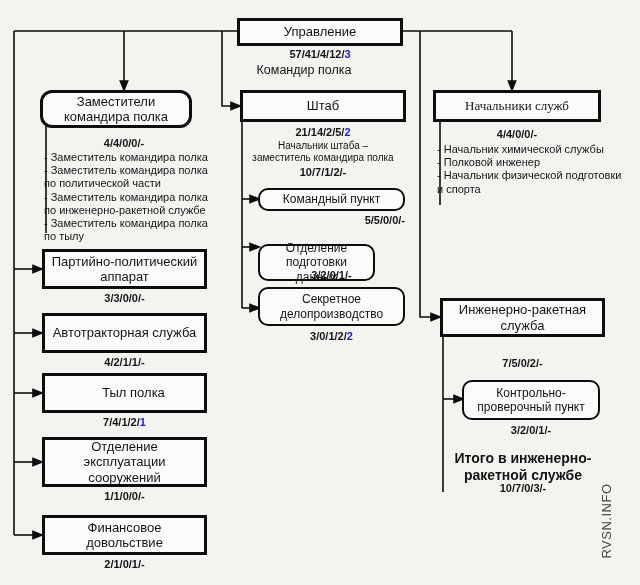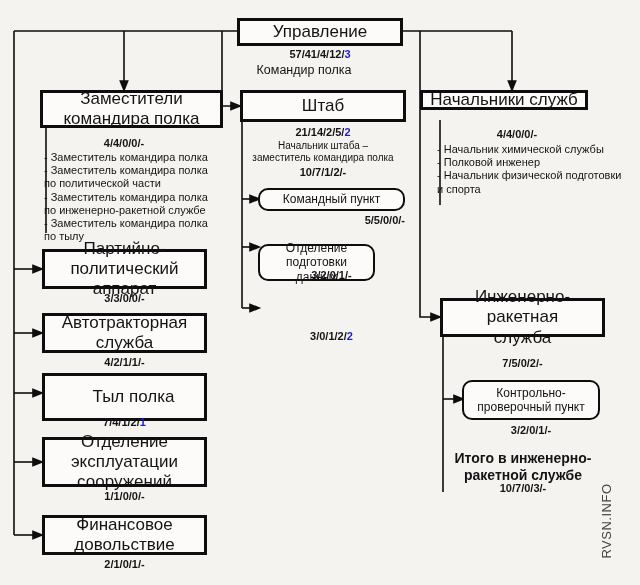--- a/index.html
+++ b/index.html
@@ -5,21 +5,21 @@
   html,body{margin:0;padding:0;background:#e8e8e8;}
   .stage{
     position:relative;width:640px;height:585px;background:#f4f3f0;
     font-family:"Liberation Sans","DejaVu Sans",sans-serif;color:#141414;
     overflow:hidden;
   }
   .wires{position:absolute;left:0;top:0;z-index:1;}
   .node{
     position:absolute;z-index:2;background:#fcfbf9;border:3px solid #0d0d0d;
     display:flex;align-items:center;justify-content:center;text-align:center;
-    font-size:17px;line-height:1.18;box-sizing:border-box;
+    font-size:13px;line-height:1.18;box-sizing:border-box;
   }
   .node .t{white-space:pre-line;}
   .node.sub{border-width:2.5px;font-size:12px;border-radius:10px;}
   .num{
     position:absolute;z-index:2;font-weight:bold;font-size:11px;
     text-align:center;white-space:nowrap;
   }
   .blue{color:#1c1cc8;}
   .rolenote{
     position:absolute;z-index:2;font-size:10px;line-height:1.2;text-align:center;
@@ -74,21 +74,21 @@
   </svg>
 
   <div class="node" style="left:237px;top:18px;width:166px;height:28px;">
     <span class="t">Управление</span>
   </div>
   <div class="num" style="left:237px;top:48px;width:166px;">
     <span>57/41/4/12/</span><span class="blue">3</span>
   </div>
   <div class="rolenote" style="left:221px;top:63px;width:166px;font-size:12.5px;">Командир полка</div>
 
-  <div class="node" style="left:40px;top:90px;width:183px;height:38px;">
+  <div class="node" style="left:40px;top:90px;width:152px;height:38px;border-radius:12px;">
     <span class="t">Заместители
 командира полка</span>
   </div>
   <div class="num" style="left:40px;top:137px;width:168px;">
     <span>4/4/0/0/-</span><span class="blue"></span>
   </div>
   <div class="listblock" style="left:44px;top:151px;width:176px;">
     <div>- Заместитель командира полка</div>
     <div>- Заместитель командира полка по политической части</div>
     <div>- Заместитель командира полка по инженерно-ракетной службе</div>
@@ -115,25 +115,29 @@
   </div>
 
   <div class="node sub" style="left:258px;top:244px;width:117px;height:37px;">
     <span class="t">Отделение подготовки
 данных</span>
   </div>
   <div class="num" style="left:258px;top:269px;width:147px;">
     <span>3/2/0/1/-</span><span class="blue"></span>
   </div>
 
+  <div class="node sub" style="left:258px;top:287px;width:147px;height:39px;">
+    <span class="t">Секретное
+делопроизводство</span>
+  </div>
   <div class="num" style="left:258px;top:330px;width:147px;">
     <span>3/0/1/2/</span><span class="blue">2</span>
   </div>
 
-  <div class="node" style="left:420px;top:90px;width:168px;height:20px;">
+  <div class="node" style="left:433px;top:90px;width:168px;height:32px;font-family:Liberation Serif, serif;">
     <span class="t">Начальники служб</span>
   </div>
   <div class="num" style="left:433px;top:128px;width:168px;">
     <span>4/4/0/0/-</span><span class="blue"></span>
   </div>
   <div class="listblock" style="left:437px;top:143px;width:190px;">
     <div>- Начальник химической службы</div>
     <div>- Полковой инженер</div>
     <div>- Начальник физической подготовки и спорта</div>
   </div>
@@ -146,21 +150,21 @@
     <span>3/3/0/0/-</span><span class="blue"></span>
   </div>
 
   <div class="node" style="left:42px;top:313px;width:165px;height:40px;">
     <span class="t">Автотракторная служба</span>
   </div>
   <div class="num" style="left:42px;top:356px;width:165px;">
     <span>4/2/1/1/-</span><span class="blue"></span>
   </div>
 
-  <div class="node" style="left:42px;top:373px;width:165px;height:48px;padding-left:18px;">
+  <div class="node" style="left:42px;top:373px;width:165px;height:40px;padding-left:18px;">
     <span class="t">Тыл полка</span>
   </div>
   <div class="num" style="left:42px;top:416px;width:165px;">
     <span>7/4/1/2/</span><span class="blue">1</span>
   </div>
 
   <div class="node" style="left:42px;top:437px;width:165px;height:50px;">
     <span class="t">Отделение
 эксплуатации
 сооружений</span>

